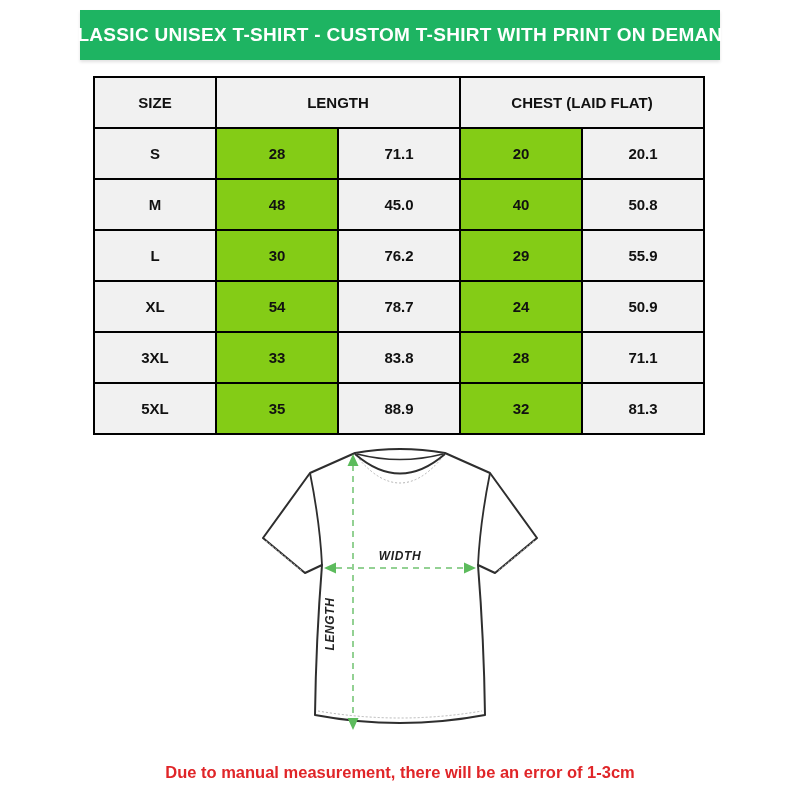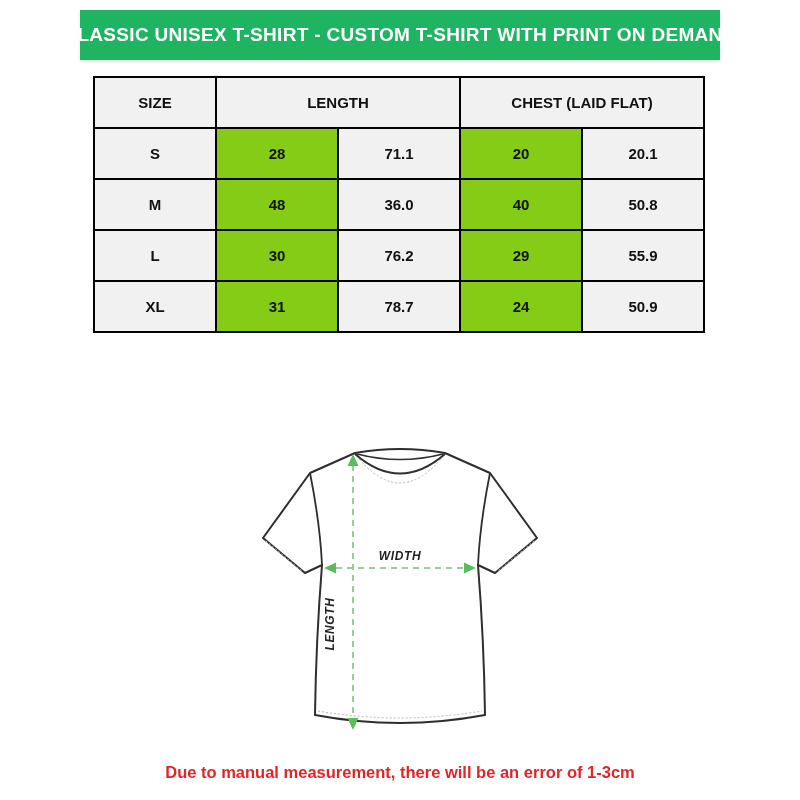--- a/index.html
+++ b/index.html
@@ -107,37 +107,51 @@
       <tr>
         <td class="cell-gray">S</td>
         <td class="cell-white">28</td>
         <td class="cell-gray">71.1</td>
         <td class="cell-white">20</td>
         <td class="cell-gray">20.1</td>
       </tr>
       <tr>
         <td class="cell-gray">M</td>
         <td class="cell-white">48</td>
-        <td class="cell-gray">36.0</td>
+        <td class="cell-gray">45.0</td>
         <td class="cell-white">40</td>
         <td class="cell-gray">50.8</td>
       </tr>
       <tr>
         <td class="cell-gray">L</td>
         <td class="cell-white">30</td>
         <td class="cell-gray">76.2</td>
         <td class="cell-white">29</td>
         <td class="cell-gray">55.9</td>
       </tr>
       <tr>
         <td class="cell-gray">XL</td>
-        <td class="cell-white">31</td>
+        <td class="cell-white">54</td>
         <td class="cell-gray">78.7</td>
         <td class="cell-white">24</td>
         <td class="cell-gray">50.9</td>
+      </tr>
+      <tr>
+        <td class="cell-gray">3XL</td>
+        <td class="cell-white">33</td>
+        <td class="cell-gray">83.8</td>
+        <td class="cell-white">28</td>
+        <td class="cell-gray">71.1</td>
+      </tr>
+      <tr>
+        <td class="cell-gray">5XL</td>
+        <td class="cell-white">35</td>
+        <td class="cell-gray">88.9</td>
+        <td class="cell-white">32</td>
+        <td class="cell-gray">81.3</td>
       </tr>
     </tbody>
   </table>
 </div>
 
 <div class="diagram">
   <svg viewBox="0 0 340 320" xmlns="http://www.w3.org/2000/svg">
 
     <path d="M125,28 L80,48 L33,113 L75,148 L92,140
          Q86,215 85,290 Q170,306 255,290 Q254,215 248,140

